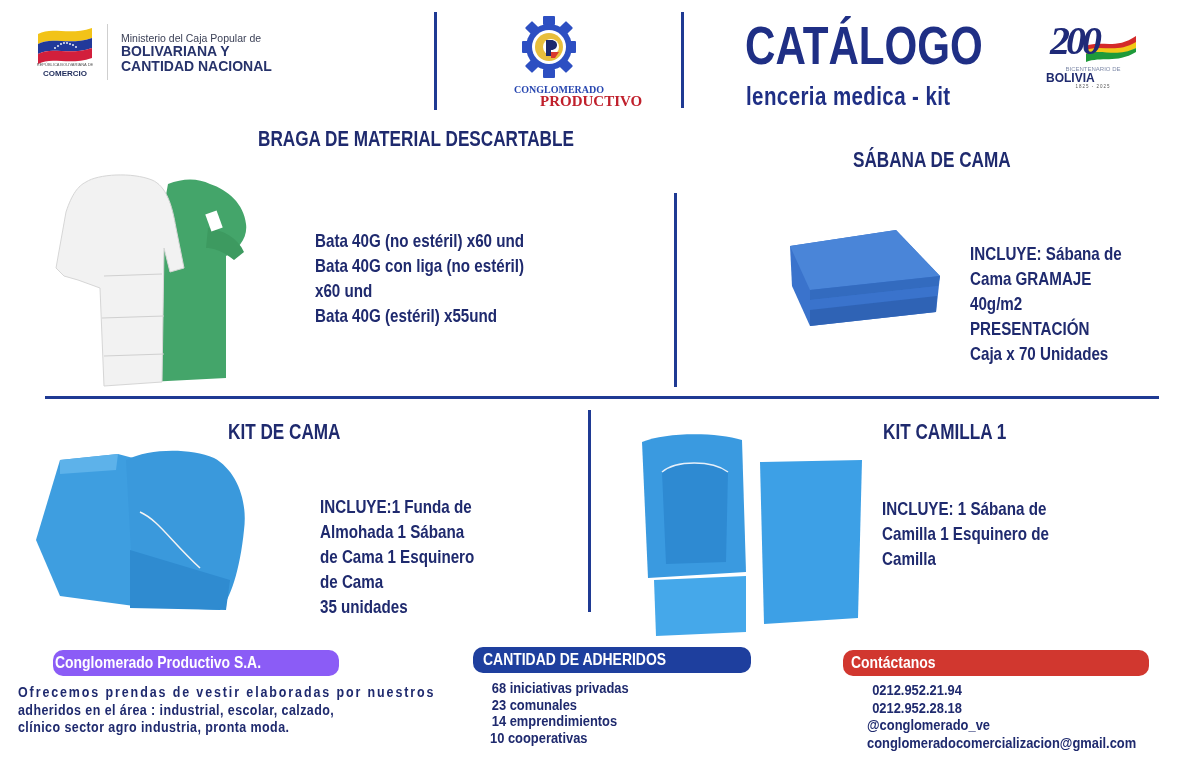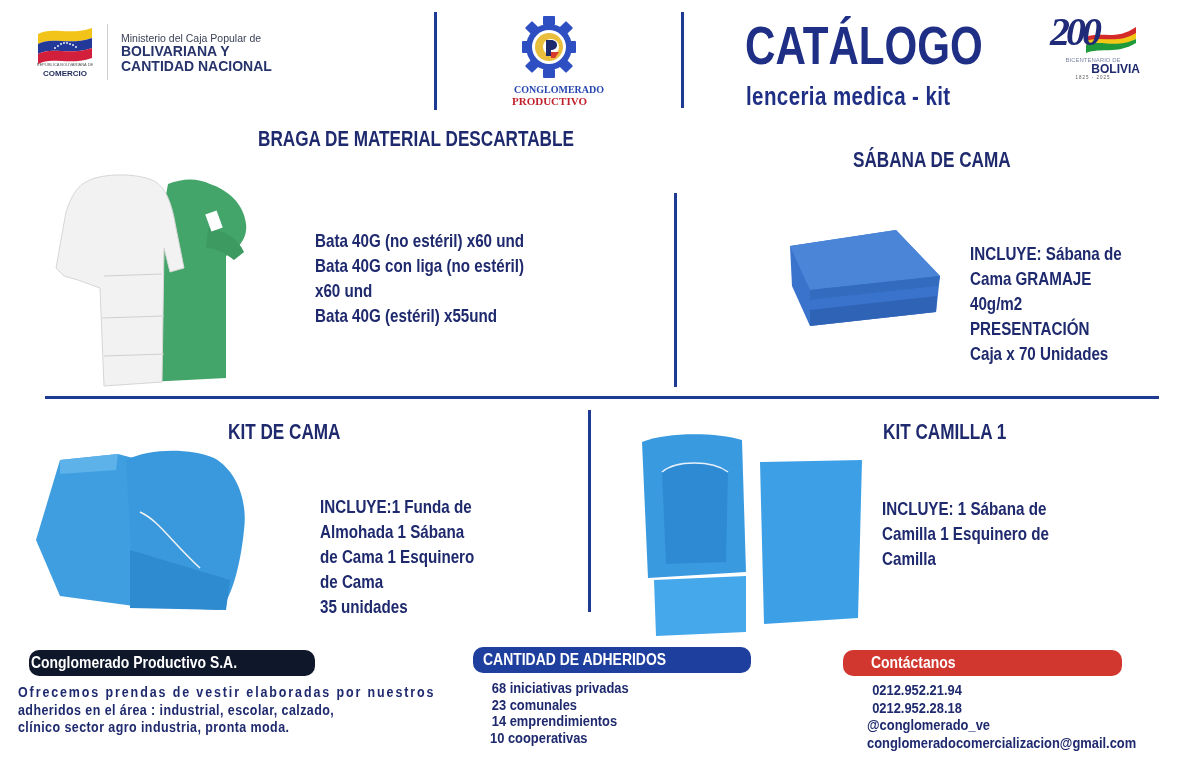--- a/index.html
+++ b/index.html
@@ -12,37 +12,37 @@
   .ven-caption-small { left: 32px; top: 62px; width: 66px; font-size: 4px; text-align: center; color: #555; }
   .ven-caption { left: 32px; top: 69px; width: 66px; font-size: 8px; font-weight: bold; text-align: center; color: #1d2a5a; }
   .logo-sep { left: 107px; top: 24px; width: 1px; height: 56px; background: #cfcfcf; }
   .ministry-small { left: 121px; top: 32px; font-size: 10.5px; color: #3a3f55; }
   .ministry-big { left: 121px; top: 44px; font-size: 14px; font-weight: 900; line-height: 15px; color: #27336b; }
 
   .vline { background: #1f3a93; width: 3px; }
 
   .cp-logo { left: 521px; top: 14px; width: 56px; height: 70px; }
   .cp-name1 { left: 512px; top: 84px; width: 92px; text-align: right; font-family: "Liberation Serif", serif; font-weight: bold; font-size: 10px; color: #2746b0; line-height: 11px; }
-  .cp-name2 { left: 512px; top: 95px; width: 92px; font-family: "Liberation Serif", serif; font-weight: bold; font-size: 11px; color: #c0202c; line-height: 12px; }
+  .cp-name2 { left: 540px; top: 95px; width: 92px; font-family: "Liberation Serif", serif; font-weight: bold; font-size: 15px; color: #c0202c; line-height: 12px; }
 
   .catalog-title { left: 745px; top: 17px; width: 250px; text-align: center; font-size: 54px; line-height: 56px; font-weight: 900; color: #1f2f85; transform: scaleX(0.78); transform-origin: left top; }
   .catalog-sub { left: 746px; top: 82px; font-size: 25px; line-height: 28px; font-weight: bold; color: #1f2f85; transform: scaleX(0.82); transform-origin: left top; letter-spacing: 0.5px; }
 
-  .bol-logo { left: 1046px; top: 5px; width: 94px; height: 74px; }
+  .bol-logo { left: 1046px; top: 14px; width: 94px; height: 74px; }
 
   
   .sec-title { font-size: 22px; line-height: 24px; font-weight: 900; color: #1f2a6e; transform: scaleX(0.78); transform-origin: left top; white-space: nowrap; }
   .desc { font-size: 18.5px; line-height: 25px; font-weight: bold; color: #1f2a6e; transform: scaleX(0.82); transform-origin: left top; white-space: nowrap; }
 
   .hline { background: #1f3a93; height: 3px; }
 
   
   .pill { border-radius: 10px; height: 26px; font-weight: bold; color: #fff; font-size: 17px; line-height: 26px; }
   .pill span { display: inline-block; transform: scaleX(0.82); transform-origin: left center; white-space: nowrap; }
-  .pill-yellow { background: #0f172a; }
+  .pill-yellow { background: #8b5cf6; margin-left: 24px; }
   .pill-blue { background: #1e3f9e; }
   .pill-red { background: #d1372f; }
 
   .foot-text { font-size: 14.5px; line-height: 17.5px; font-weight: bold; color: #1f2a6e; transform: scaleX(0.86); transform-origin: left top; white-space: nowrap; }
   .foot-list { font-size: 15px; line-height: 16.5px; font-weight: bold; color: #1f2a6e; transform: scaleX(0.86); transform-origin: left top; white-space: nowrap; }
 </style>
 </head>
 <body>
 
 <div>
@@ -100,21 +100,21 @@
   <div class="abs catalog-sub">lenceria medica - kit</div>
 
   <div class="abs bol-logo">
     <svg width="94" height="50" viewBox="0 0 94 50">
       <path d="M40 32 C55 26, 70 36, 90 22 L90 30 C70 44, 55 34, 40 40 Z" fill="#d42a2a"></path>
       <path d="M40 36 C55 30, 70 40, 90 28 L90 34 C70 46, 55 38, 40 44 Z" fill="#f2c818"></path>
       <path d="M40 40 C55 34, 70 44, 90 34 L90 38 C70 50, 55 42, 40 48 Z" fill="#1e9a3a"></path>
       <text x="4" y="40" font-family="Liberation Serif, serif" font-style="italic" font-weight="bold" font-size="40" fill="#1f2a78" letter-spacing="-4">200</text>
     </svg>
     <div style="font-size:6px; color:#7f8aa8; text-align:center; margin-top:-2px;">BICENTENARIO DE</div>
-    <div style="font-size:12px; font-weight:900; color:#1f2a6e; text-align:right; line-height:12px;">BOLIVIA</div>
+    <div style="font-size:12px; font-weight:900; color:#1f2a6e; text-align:left; line-height:12px;">BOLIVIA</div>
     <div style="font-size:4.5px; color:#555; text-align:center; letter-spacing:1px;">1825 - 2025</div>
   </div>
 </div>
 
 <div>
   <div class="abs sec-title" style="left:258px; top:127px;">BRAGA DE MATERIAL DESCARTABLE</div>
   <svg class="abs" style="left:48px; top:168px;" width="204" height="220" viewBox="0 0 204 220">
     <path d="M120 16 C135 10, 150 10, 162 16 C180 22, 196 36, 198 56 C200 70, 190 82, 178 88 L178 210 L100 214 L104 100 L112 60 Z" fill="#44a56a"></path>
     <path d="M160 60 C175 62, 190 70, 196 84 L186 92 C176 84, 166 80, 158 80 Z" fill="#3d9a60"></path>
     <rect x="160" y="44" width="12" height="18" fill="#ffffff" transform="rotate(-20 166 53)"></rect>
@@ -206,21 +206,21 @@
   </div>
   <div class="abs foot-list" style="left:490px; top:680px;">
     <div style="padding-left:2px;">68 iniciativas privadas</div>
     <div style="padding-left:2px;">23 comunales</div>
     <div style="padding-left:2px;">14 emprendimientos</div>
     <div>10 cooperativas</div>
   </div>
 </div>
 
 <div>
-  <div class="abs pill pill-red" style="left:843px; top:650px; width:279px; padding-left:28px;">
+  <div class="abs pill pill-red" style="left:843px; top:650px; width:306px; padding-left:8px;">
     <span>Contáctanos</span>
   </div>
   <div class="abs foot-list" style="left:867px; top:681px; line-height:17.5px;">
     <div style="padding-left:6px;">0212.952.21.94</div>
     <div style="padding-left:6px;">0212.952.28.18</div>
     <div>@conglomerado_ve</div>
     <div>conglomeradocomercializacion@gmail.com</div>
   </div>
 </div>
 

